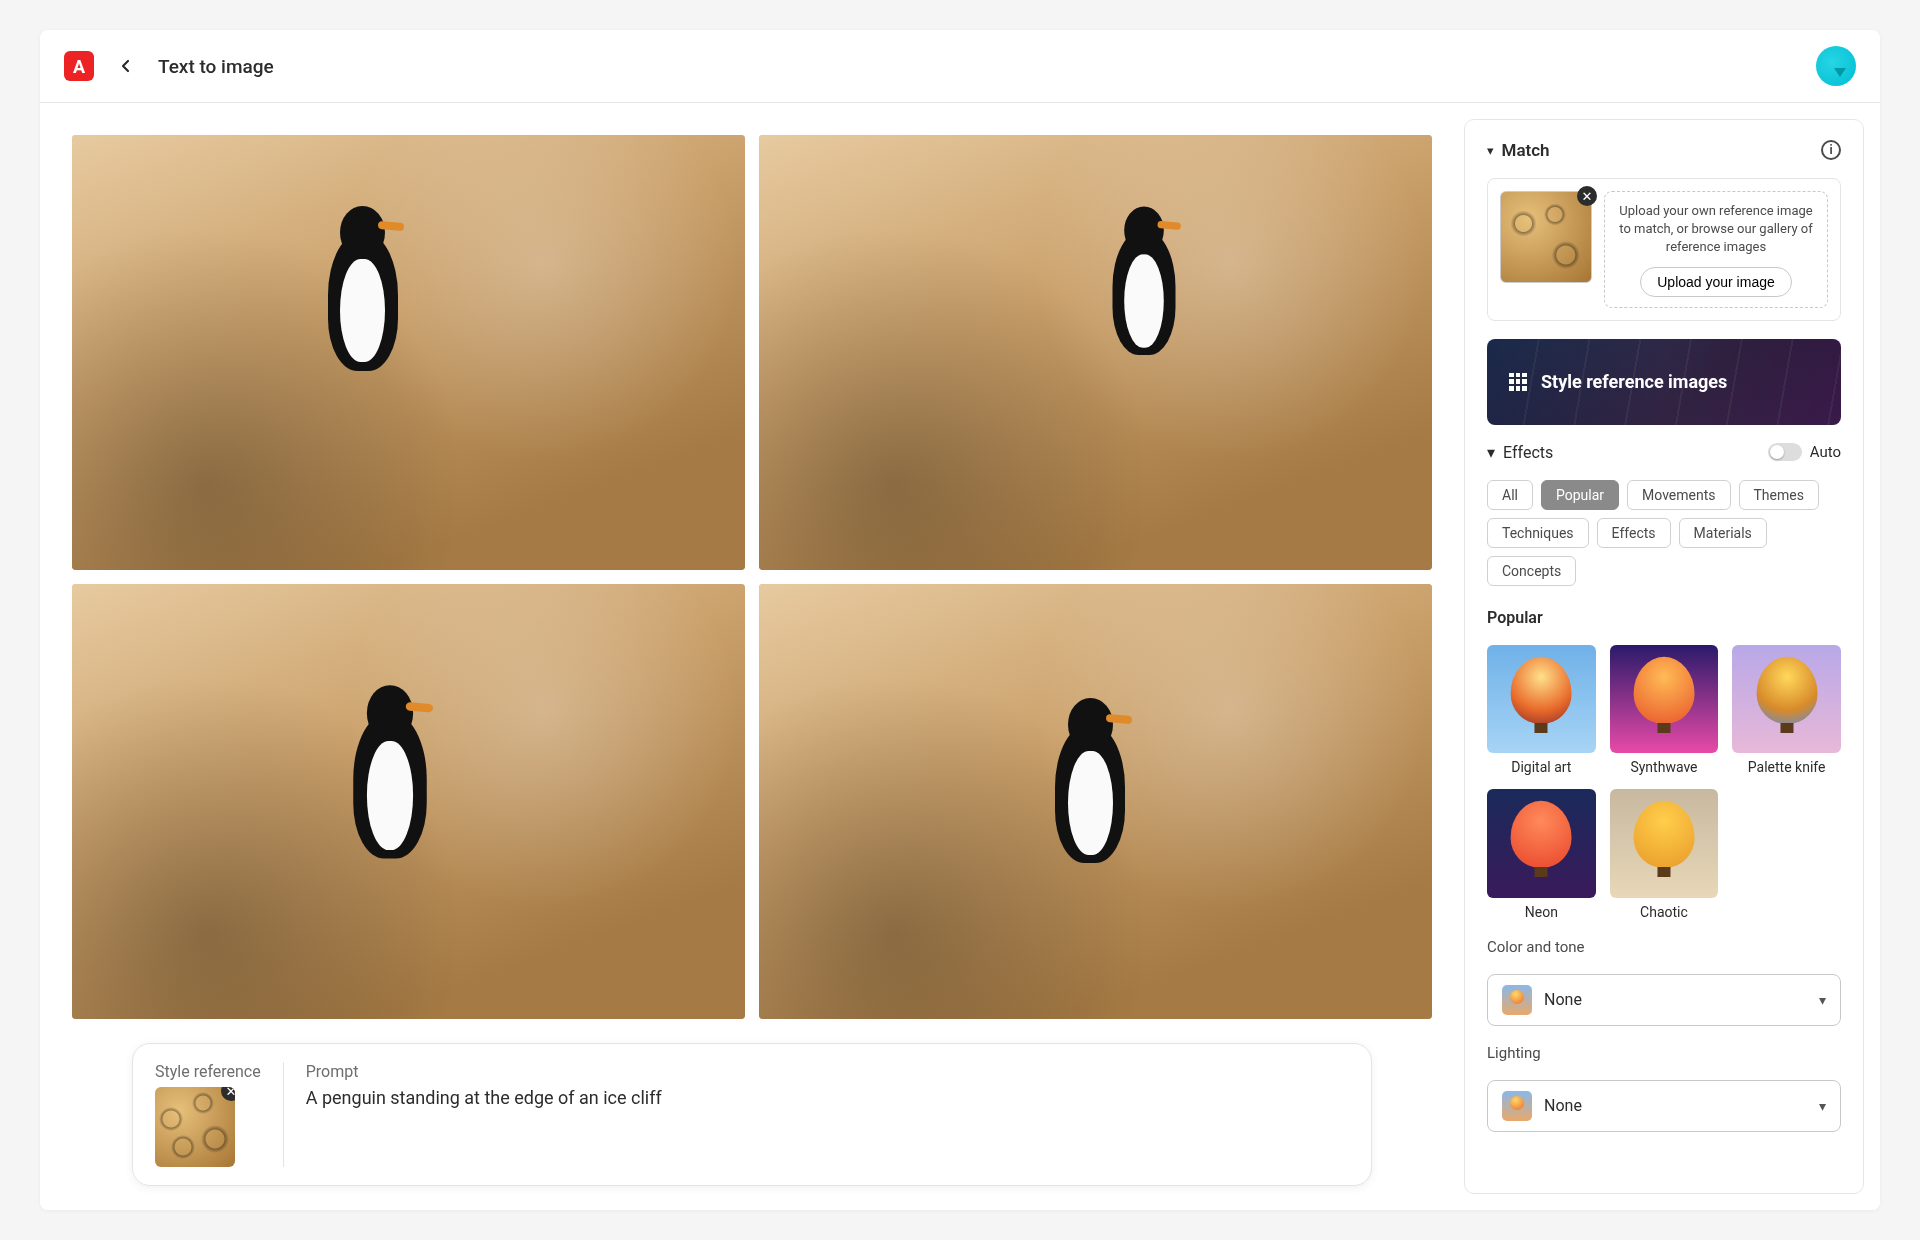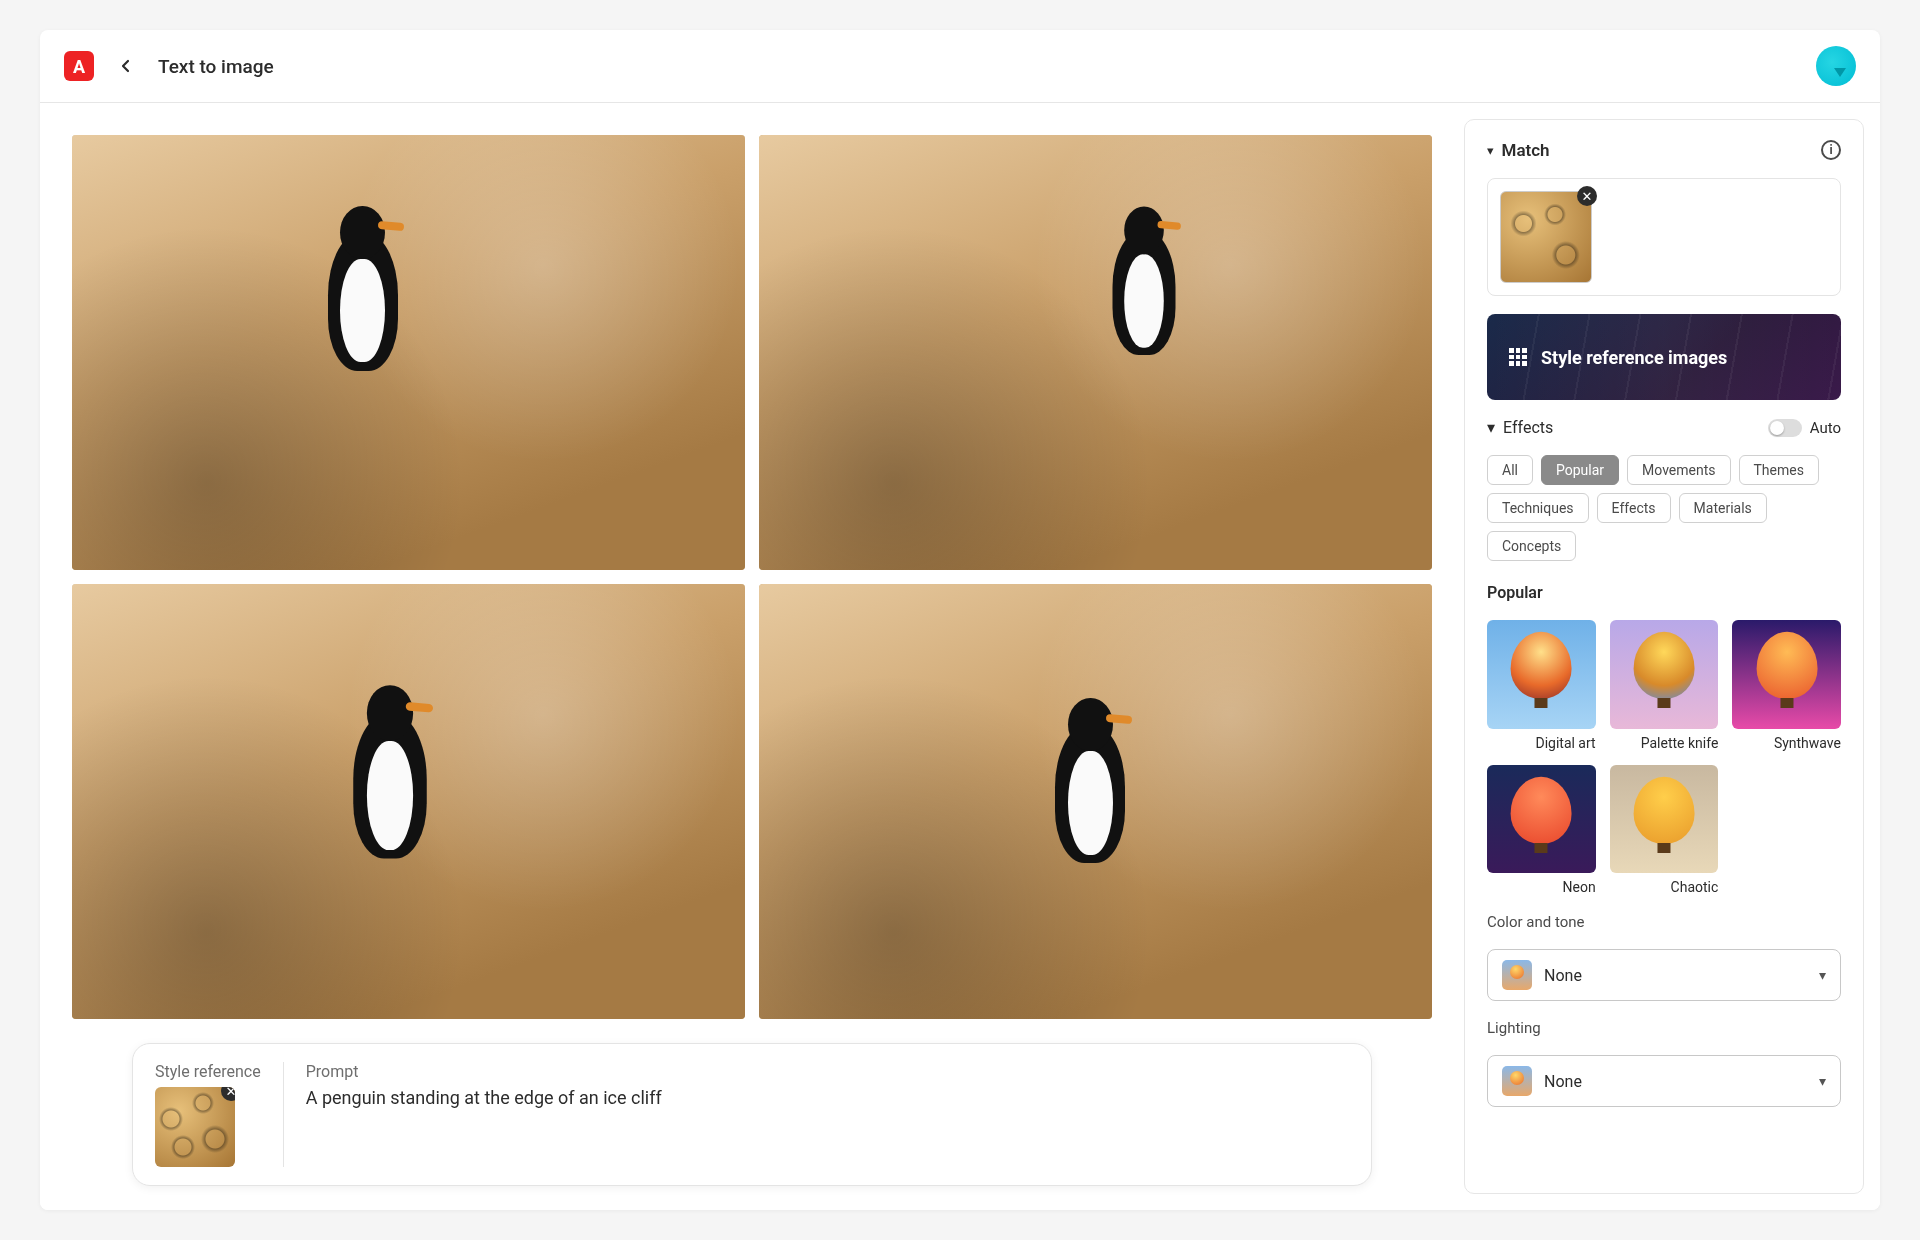--- a/index.html
+++ b/index.html
@@ -184,21 +184,21 @@
   .auto-toggle{margin-left:auto;display:flex;align-items:center;gap:8px;font-size:15px;}
   .mini-toggle{width:34px;height:18px;background:#ddd;border-radius:9px;position:relative;cursor:pointer;}
   .mini-toggle::after{content:"";position:absolute;left:2px;top:2px;width:14px;height:14px;background:#fff;border-radius:50%;box-shadow:0 1px 2px rgba(0,0,0,0.3);}
 
   .pill-row{display:flex;flex-wrap:wrap;gap:8px;align-items:center;}
   .pill{border:1px solid #d0d0d0;background:#fff;border-radius:6px;padding:6px 14px;font-size:14px;cursor:pointer;color:#4b4b4b;}
   .pill.active{background:#8a8a8a;color:#fff;border-color:#8a8a8a;}
 
   .subhead{font-size:16px;font-weight:600;margin-top:4px;}
   .effect-grid{display:grid;grid-template-columns:repeat(3,1fr);gap:14px 14px;}
-  .effect-item{display:flex;flex-direction:column;align-items:flex-end;gap:6px;cursor:pointer;}
+  .effect-item{display:flex;flex-direction:column;align-items:center;gap:6px;cursor:pointer;}
   .effect-thumb{width:100%;aspect-ratio:1;border-radius:6px;position:relative;overflow:hidden;}
   .effect-thumb .sky{position:absolute;inset:0;}
   .balloon{position:absolute;left:50%;top:48%;transform:translate(-50%,-60%);width:56%;aspect-ratio:1/1.1;border-radius:50% 50% 48% 48%/55% 55% 45% 45%;}
   .basket{position:absolute;left:50%;top:72%;transform:translateX(-50%);width:12%;height:9%;background:#5a3a1a;}
   .et1 .sky{background:linear-gradient(#6fb1e8,#a7d4f5);} .et1 .balloon{background:radial-gradient(circle at 50% 30%,#ffe08a,#e86a2a 60%,#8a2a2a);}
   .et2 .sky{background:linear-gradient(#2a1a6a,#e84aa8);} .et2 .balloon{background:radial-gradient(circle at 50% 30%,#ffbb55,#e8552a);}
   .et3 .sky{background:linear-gradient(#b8a8e8,#e8b8d8);} .et3 .balloon{background:radial-gradient(circle at 50% 30%,#ffd85a,#d88a2a 60%,#5a8ad8);}
   .et4 .sky{background:linear-gradient(#f5f0e0,#e8dcc0);} .et4 .balloon{background:radial-gradient(circle at 50% 30%,#ffce4a,#e88a2a);}
   .et5 .sky{background:linear-gradient(#1a2a5a,#3a1a5a);} .et5 .balloon{background:radial-gradient(circle at 50% 30%,#ff8a5a,#e8452a);}
   .et6 .sky{background:linear-gradient(#c8b8a0,#e8d8b8);} .et6 .balloon{background:radial-gradient(circle at 50% 30%,#ffce4a,#e89a2a);}
@@ -289,20 +289,24 @@
 
       <div class="sect-head">
         <span class="chev">▾</span>
         <span class="label">Match</span>
         <span class="info-icon">i</span>
       </div>
       <div class="match-box">
         <div class="match-thumb">
           <div class="x">✕</div>
         </div>
+        <div class="match-right">
+          <div class="match-desc">Upload your own reference image to match, or browse our gallery of reference images</div>
+          <button class="upload-btn">Upload your image</button>
+        </div>
       </div>
       <div class="style-ref-gallery">
         <div class="grid-icon">
             <span></span>
             <span></span>
             <span></span>
             <span></span>
             <span></span>
             <span></span>
             <span></span>
@@ -335,34 +339,34 @@
       <div class="effect-grid">
         <div class="effect-item">
             <div class="effect-thumb et1">
               <div class="sky"></div>
               <div class="balloon"></div>
               <div class="basket"></div>
             </div>
             <div class="effect-label">Digital art</div>
           </div>
         <div class="effect-item">
+            <div class="effect-thumb et2">
+              <div class="sky"></div>
+              <div class="balloon"></div>
+              <div class="basket"></div>
+            </div>
+            <div class="effect-label">Synthwave</div>
+          </div>
+        <div class="effect-item">
             <div class="effect-thumb et3">
               <div class="sky"></div>
               <div class="balloon"></div>
               <div class="basket"></div>
             </div>
             <div class="effect-label">Palette knife</div>
-          </div>
-        <div class="effect-item">
-            <div class="effect-thumb et2">
-              <div class="sky"></div>
-              <div class="balloon"></div>
-              <div class="basket"></div>
-            </div>
-            <div class="effect-label">Synthwave</div>
           </div>
         <div class="effect-item">
             <div class="effect-thumb et5">
               <div class="sky"></div>
               <div class="balloon"></div>
               <div class="basket"></div>
             </div>
             <div class="effect-label">Neon</div>
           </div>
         <div class="effect-item">

